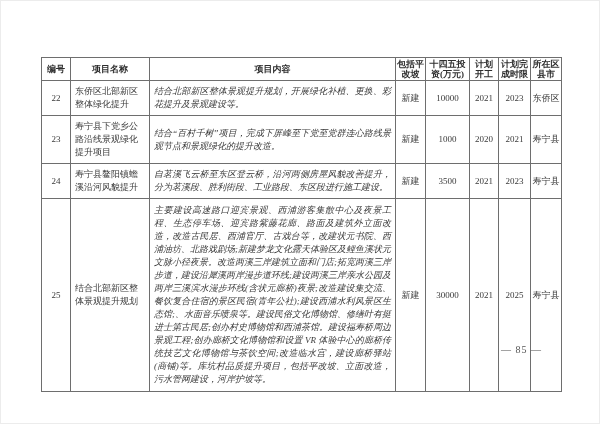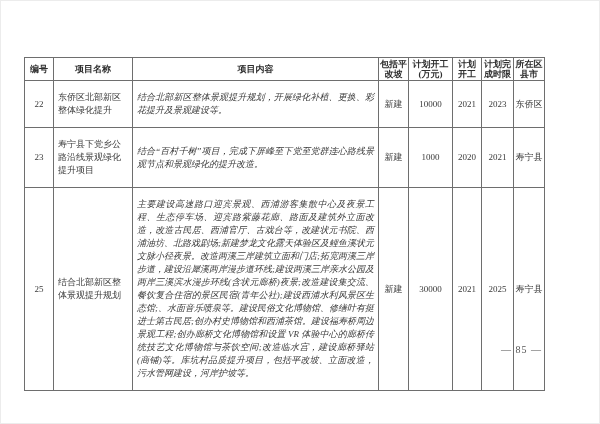--- a/index.html
+++ b/index.html
@@ -12,42 +12,42 @@
   }
   .page {
     position: relative;
     width: 600px; height: 424px;
     background: #fff;
     box-shadow: inset 0 0 0 1px #ececec;
     overflow: hidden;
   }
   table.project-table {
     position: absolute;
-    left: 24px; top: 57px;
+    left: 41px; top: 57px;
     width: 520px;
     border-collapse: collapse;
     table-layout: fixed;
   }
   .project-table th, .project-table td {
     border: 1px solid #6e6e6e;
     vertical-align: middle;
     font-size: 9px;
     line-height: 13px;
     color: #3a3a3a;
     word-break: break-all;
   }
   .project-table thead tr { height: 21px; }
   .project-table th {
     font-weight: bold;
     text-align: center;
     padding: 1px 1px;
     line-height: 10px;
     color: #2e2e2e;
   }
-  .project-table td { padding: 10px 4px; }
+  .project-table td { padding: 4px 4px; }
   tr.r22 { height: 30px; }
   tr.r23 { height: 29px; }
   tr.r24 { height: 26px; }
   tr.r25 { height: 193px; }
   td.c-no, td.c-status, td.c-invest, td.c-start, td.c-end, td.c-district {
     text-align: center;
     padding: 1px 1px;
   }
   td.c-name { text-align: left; }
   td.c-content {
@@ -80,21 +80,21 @@
       <col style="width:29px">
       <col style="width:32px">
       <col style="width:31px">
     </colgroup>
     <thead>
       <tr>
         <th>编号</th>
         <th>项目名称</th>
         <th>项目内容</th>
         <th>包括平改坡</th>
-        <th>计划开工(万元)</th>
+        <th>十四五投资(万元)</th>
         <th>计划开工</th>
         <th>计划完成时限</th>
         <th>所在区县市</th>
       </tr>
     </thead>
     <tbody>
       <tr class="r22">
         <td class="c-no">22</td>
         <td class="c-name">东侨区北部新区整体绿化提升</td>
         <td class="c-content">结合北部新区整体景观提升规划，开展绿化补植、更换、彩花提升及景观建设等。</td>
@@ -107,20 +107,30 @@
       <tr class="r23">
         <td class="c-no">23</td>
         <td class="c-name">寿宁县下党乡公路沿线景观绿化提升项目</td>
         <td class="c-content">结合“百村千树”项目，完成下屏峰至下党至党群连心路线景观节点和景观绿化的提升改造。</td>
         <td class="c-status">新建</td>
         <td class="c-invest">1000</td>
         <td class="c-start">2020</td>
         <td class="c-end">2021</td>
         <td class="c-district">寿宁县</td>
       </tr>
+      <tr class="r24">
+        <td class="c-no">24</td>
+        <td class="c-name">寿宁县鳌阳镇蟾溪沿河风貌提升</td>
+        <td class="c-content">自茗溪飞云桥至东区登云桥，沿河两侧房屋风貌改善提升，分为茗溪段、胜利街段、工业路段、东区段进行施工建设。</td>
+        <td class="c-status">新建</td>
+        <td class="c-invest">3500</td>
+        <td class="c-start">2021</td>
+        <td class="c-end">2023</td>
+        <td class="c-district">寿宁县</td>
+      </tr>
       <tr class="r25">
         <td class="c-no">25</td>
         <td class="c-name">结合北部新区整体景观提升规划</td>
         <td class="c-content">主要建设高速路口迎宾景观、西浦游客集散中心及夜景工程、生态停车场、迎宾路紫藤花廊、路面及建筑外立面改造，改造古民居、西浦官厅、古戏台等，改建状元书院、西浦油坊、北路戏剧场;新建梦龙文化露天体验区及鲤鱼溪状元文脉小径夜景。改造两溪三岸建筑立面和门店;拓宽两溪三岸步道，建设沿犀溪两岸漫步道环线;建设两溪三岸亲水公园及两岸三溪滨水漫步环线(含状元廊桥)夜景;改造建设集交流、餐饮复合住宿的景区民宿(青年公社);建设西浦水利风景区生态馆;、水面音乐喷泉等。建设民俗文化博物馆、修缮叶有挺进士第古民居;创办村史博物馆和西浦茶馆。建设福寿桥周边景观工程;创办廊桥文化博物馆和设置 VR 体验中心的廊桥传统技艺文化博物馆与茶饮空间;改造临水宫，建设廊桥驿站(商铺)等。库坑村品质提升项目，包括平改坡、立面改造，污水管网建设，河岸护坡等。</td>
         <td class="c-status">新建</td>
         <td class="c-invest">30000</td>
         <td class="c-start">2021</td>
         <td class="c-end">2025</td>
         <td class="c-district">寿宁县</td>
       </tr>

